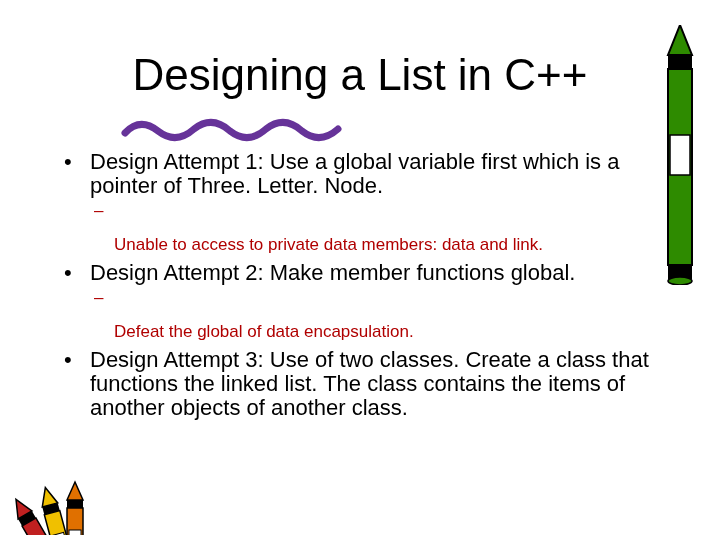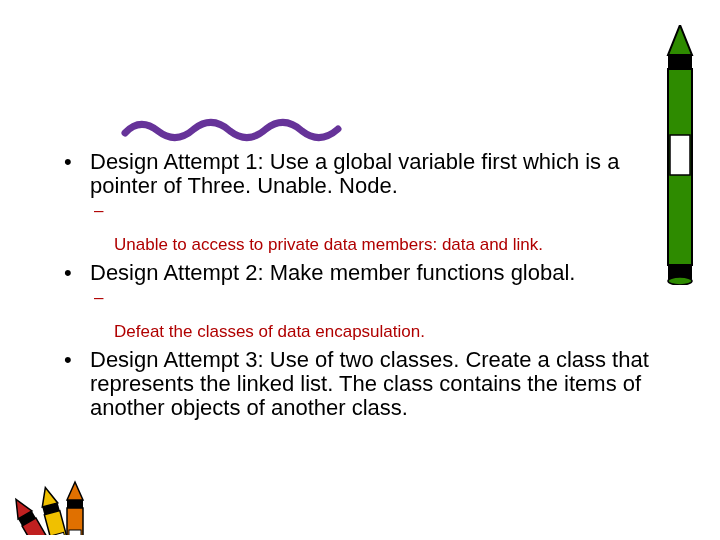--- a/index.html
+++ b/index.html
@@ -84,48 +84,49 @@
     left: 5px;
     width: 140px;
     height: 90px;
   }
 </style>
 </head>
 <body>
 
 <div class="slide">
 
+  <div class="title">Designing a List in C++</div>
 
   <svg class="squiggle" viewBox="0 0 230 30">
     <path d="M5 18 Q 20 2, 38 16 Q 56 30, 74 14 Q 92 0, 110 16 Q 128 30, 146 14 Q 164 0, 182 16 Q 200 30, 218 14" stroke="#663399" stroke-width="7" fill="none" stroke-linecap="round"></path>
   </svg>
 
   <div class="body">
 
     <div class="bullet">
       <div class="dot">•</div>
-      <div class="txt">Design Attempt 1: Use a global variable first which is a pointer of Three. Unable. Node.</div>
+      <div class="txt">Design Attempt 1: Use a global variable first which is a pointer of Three. Letter. Node.</div>
     </div>
     <div class="sub">
       <div class="dash">–</div>
       <div class="txt">Unable to access to private data members: data and link.</div>
     </div>
 
     <div class="bullet">
       <div class="dot">•</div>
       <div class="txt">Design Attempt 2: Make member functions global.</div>
     </div>
     <div class="sub">
       <div class="dash">–</div>
-      <div class="txt">Defeat the classes of data encapsulation.</div>
+      <div class="txt">Defeat the global of data encapsulation.</div>
     </div>
 
     <div class="bullet">
       <div class="dot">•</div>
-      <div class="txt">Design Attempt 3: Use of two classes. Create a class that represents the linked list. The class contains the items of another objects of another class.</div>
+      <div class="txt">Design Attempt 3: Use of two classes. Create a class that functions the linked list. The class contains the items of another objects of another class.</div>
     </div>
 
   </div>
 
   <svg class="crayon-right" viewBox="0 0 60 260">
     <polygon points="30,0 42,30 18,30" fill="#2e8b00" stroke="#000" stroke-width="2"></polygon>
     <rect x="18" y="30" width="24" height="14" fill="#000"></rect>
     <rect x="18" y="44" width="24" height="196" fill="#2e8b00" stroke="#000" stroke-width="2"></rect>
     <rect x="18" y="240" width="24" height="14" fill="#000"></rect>
     <ellipse cx="30" cy="256" rx="12" ry="4" fill="#2e8b00" stroke="#000" stroke-width="1.5"></ellipse>

